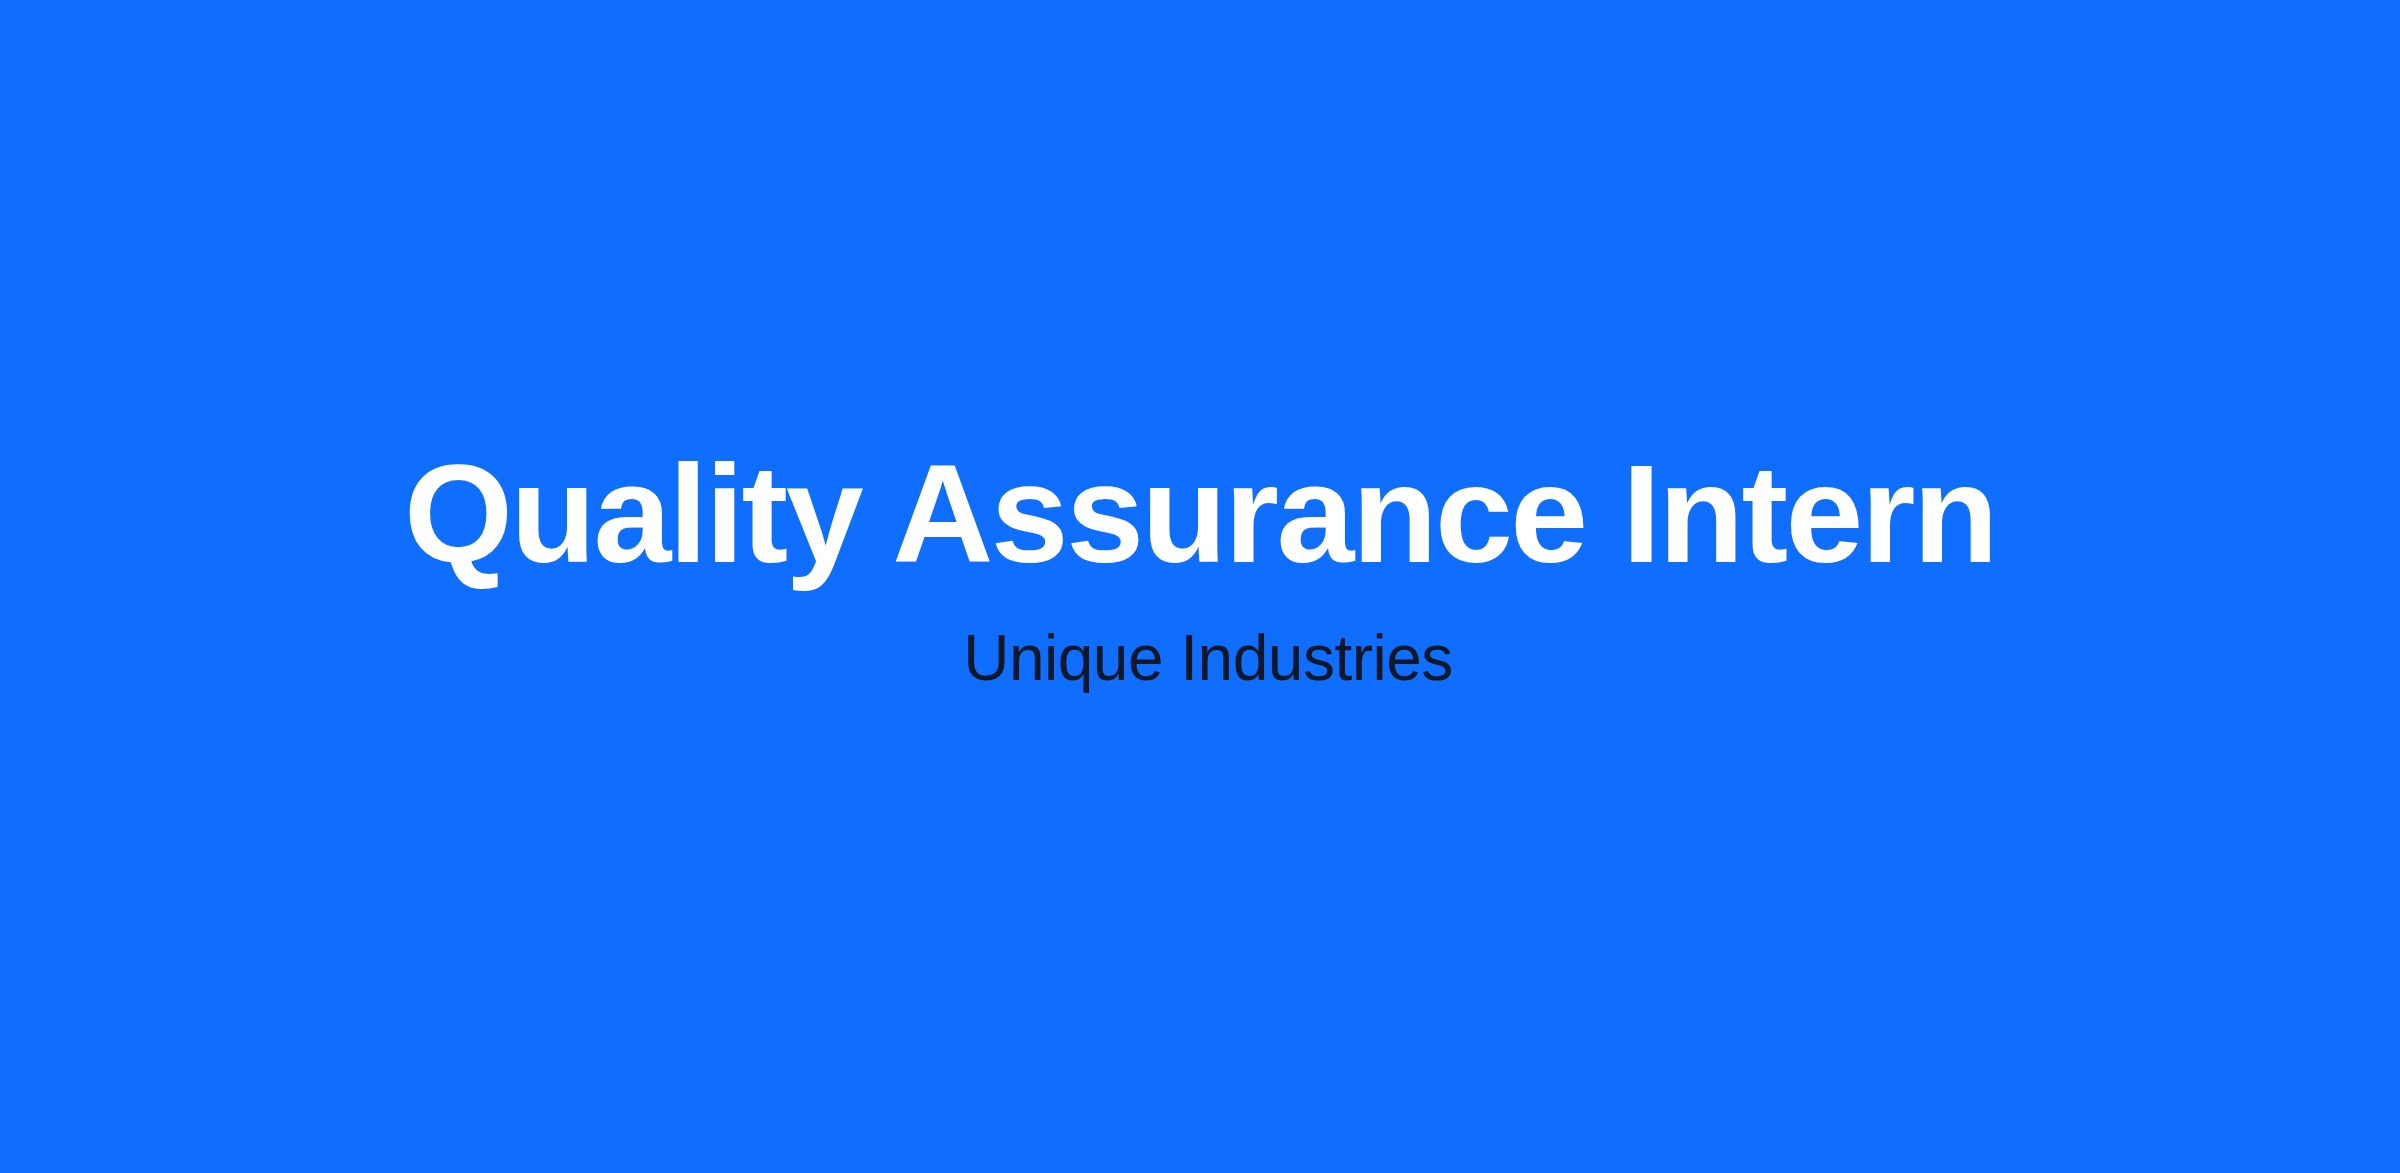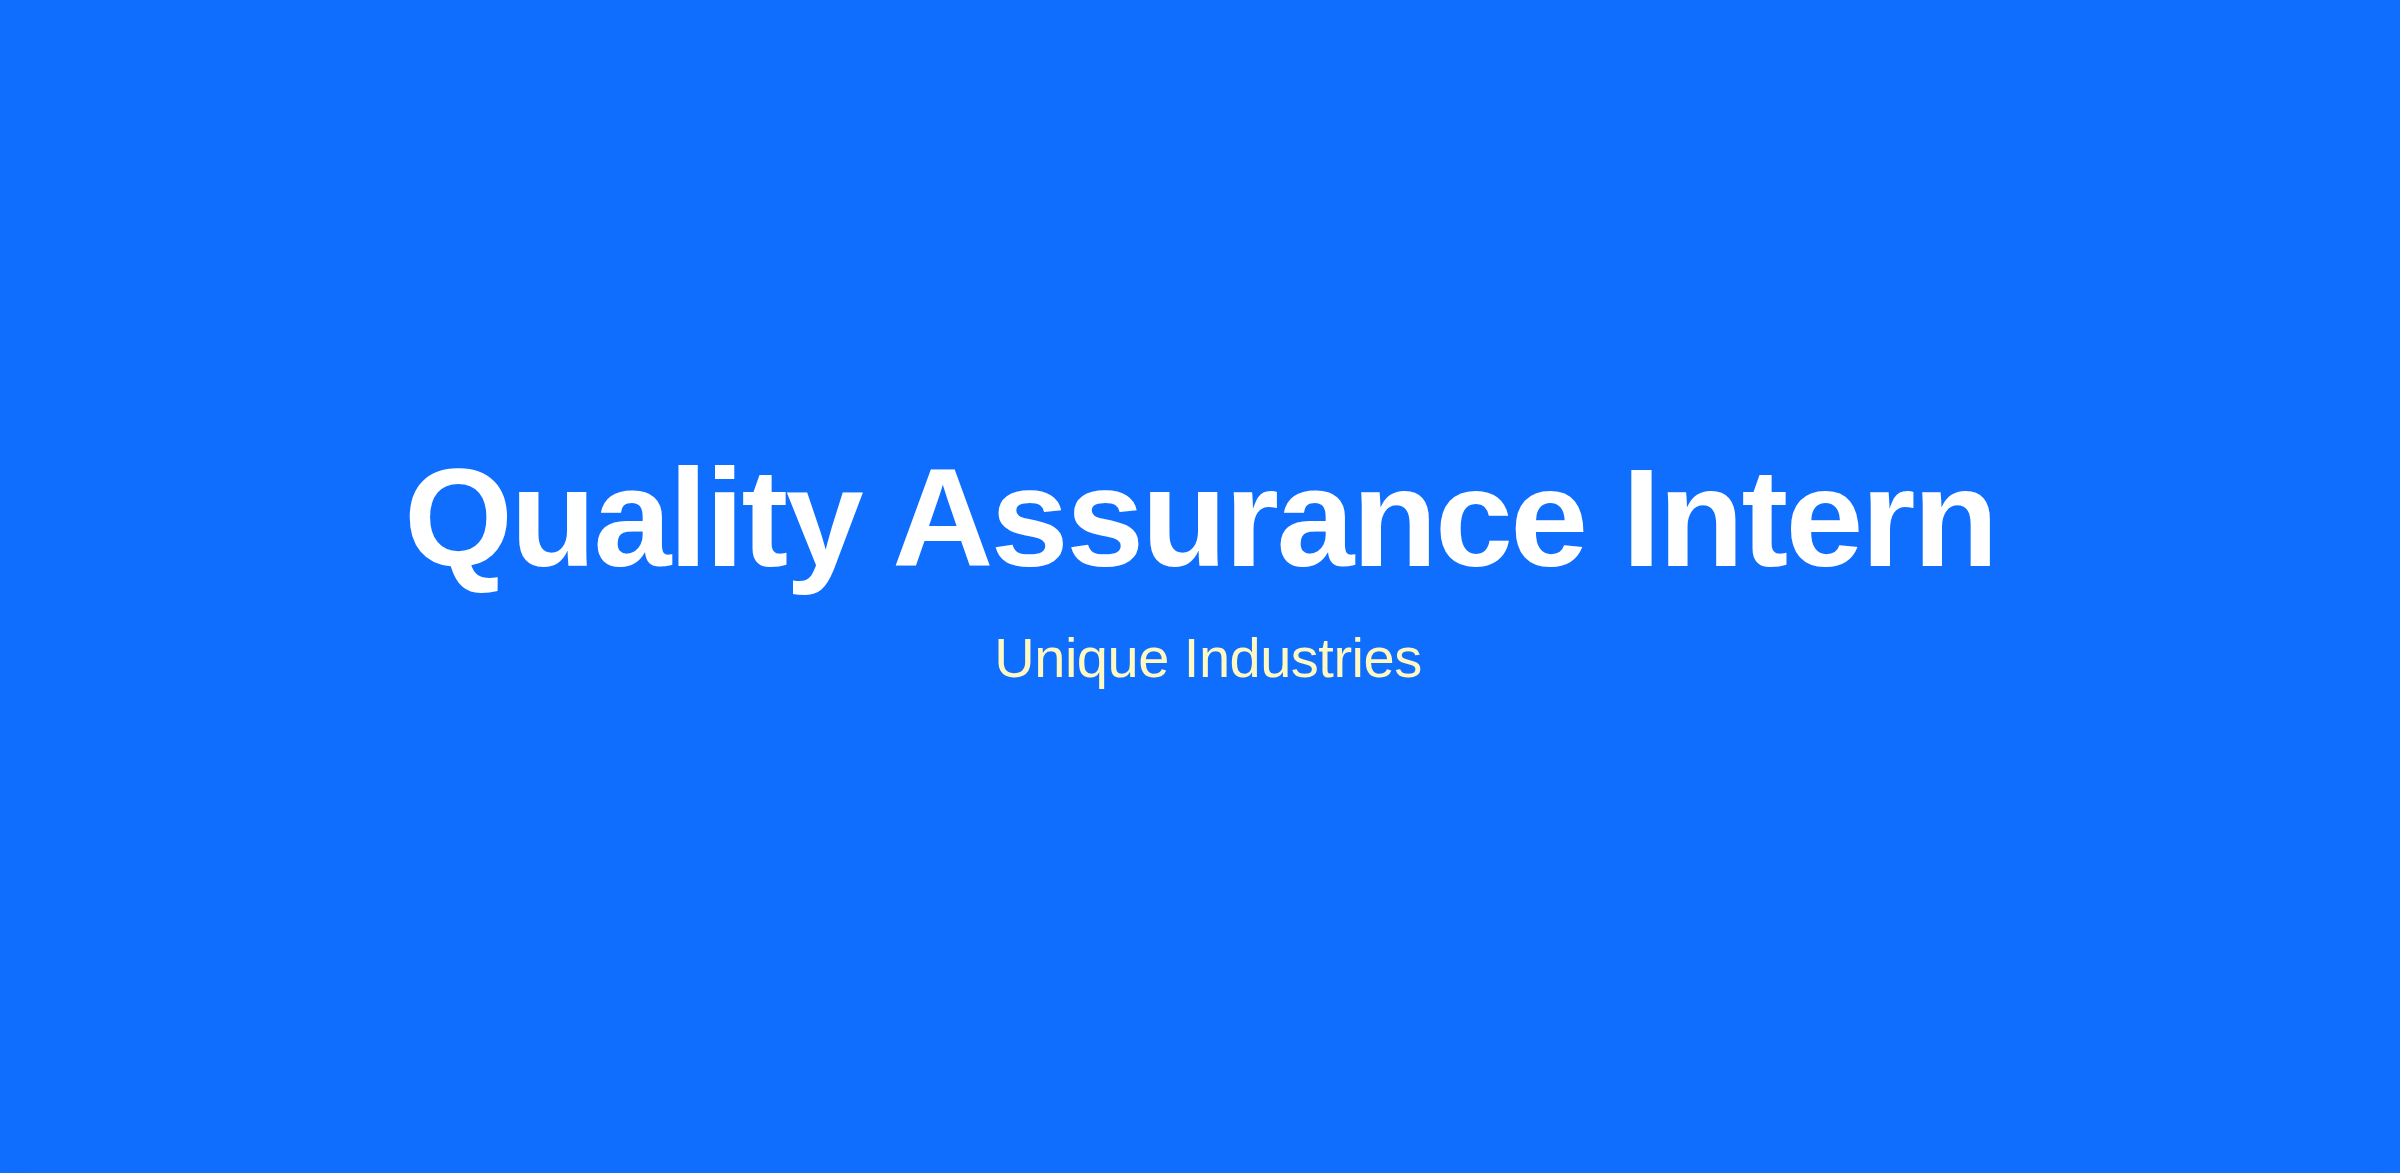--- a/index.html
+++ b/index.html
@@ -45,25 +45,25 @@
     font-weight: 700;
     line-height: 1.0;
     letter-spacing: -2.5px;
     color: #ffffff;
     white-space: nowrap;
     -webkit-font-smoothing: antialiased;
   }
 
   .job-company {
     font-family: "Liberation Sans", sans-serif;
-    font-size: 56px;
+    font-size: 64px;
     font-weight: 400;
     line-height: 1.0;
     letter-spacing: -0.5px;
-    color: #fef9c3;
+    color: #0f172a;
     white-space: nowrap;
     margin-top: 42px;
     margin-left: 16px;
     -webkit-font-smoothing: antialiased;
   }
 </style>
 </head>
 <body style="background: rgb(15, 110, 253);">
 
 <div class="job-card" style="background: rgb(15, 110, 253); color: rgb(255, 255, 255);">

